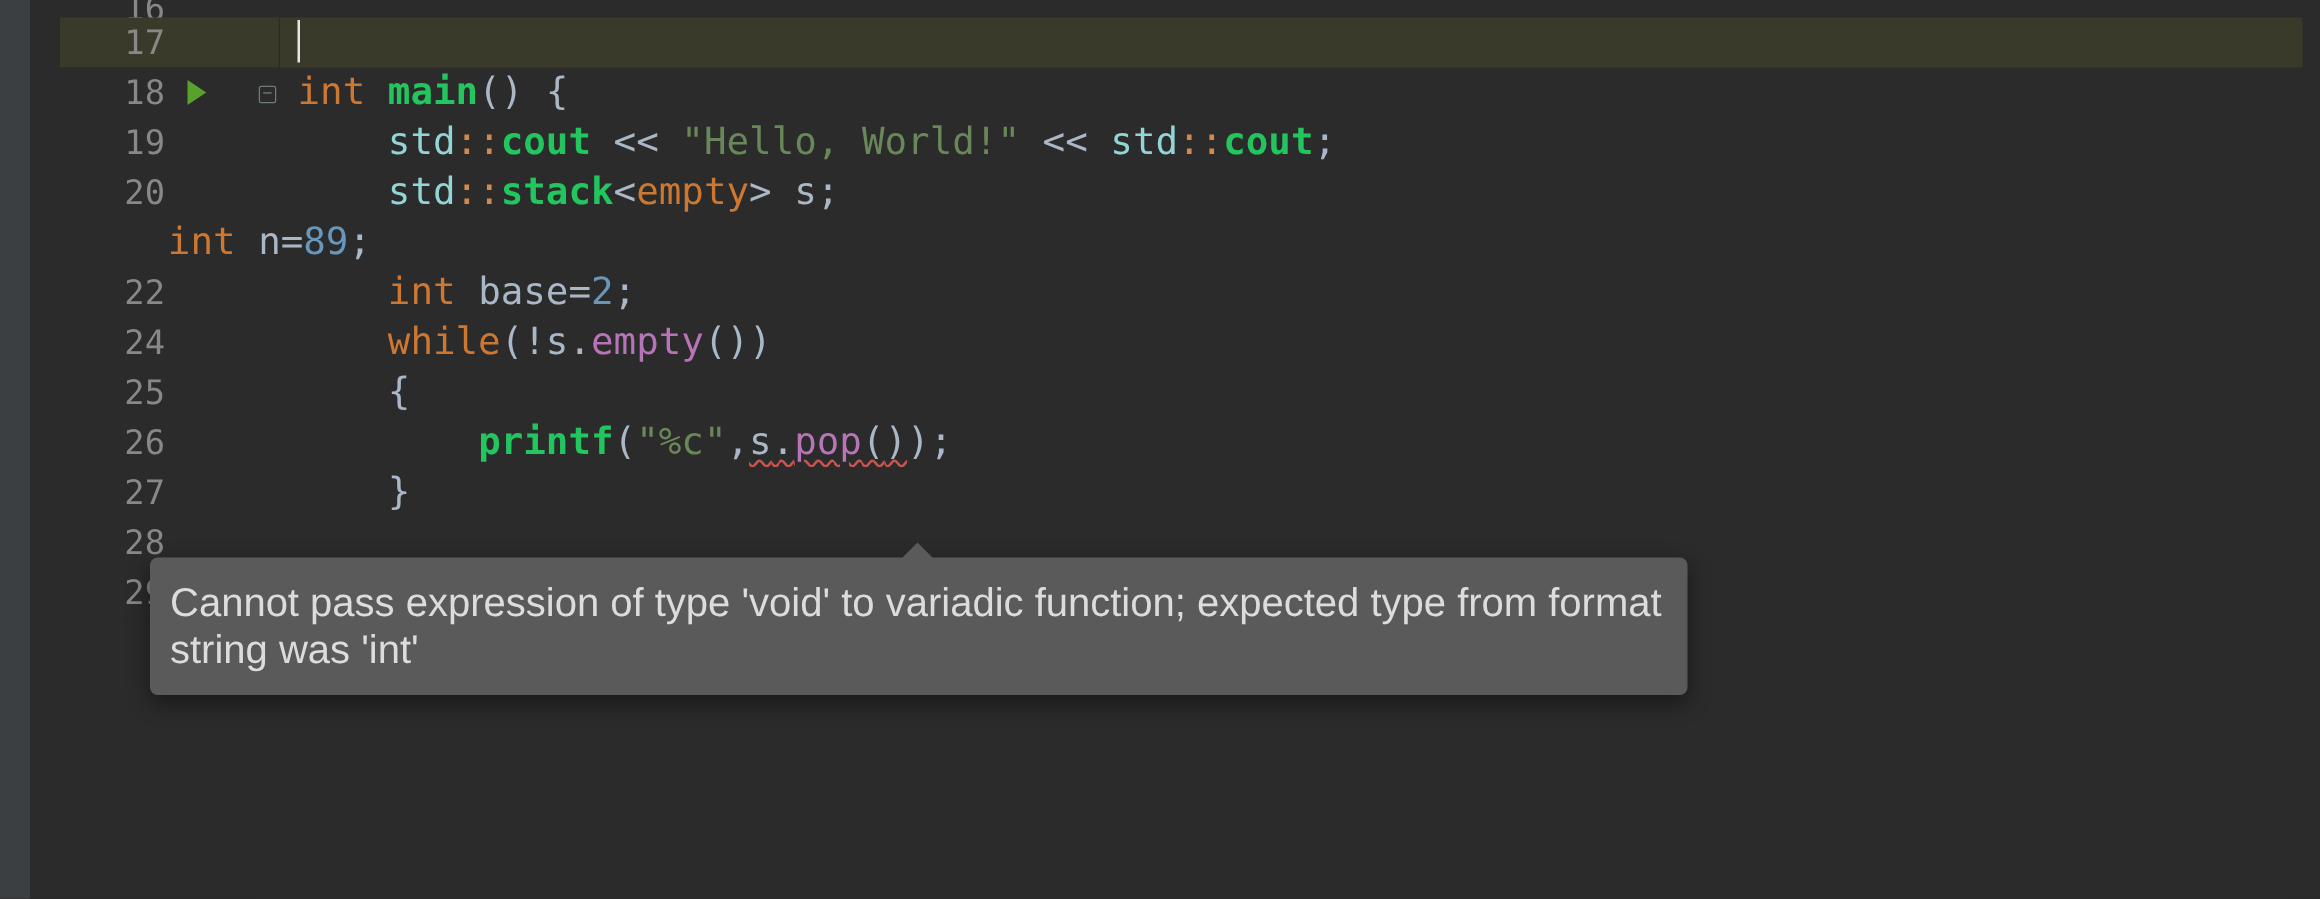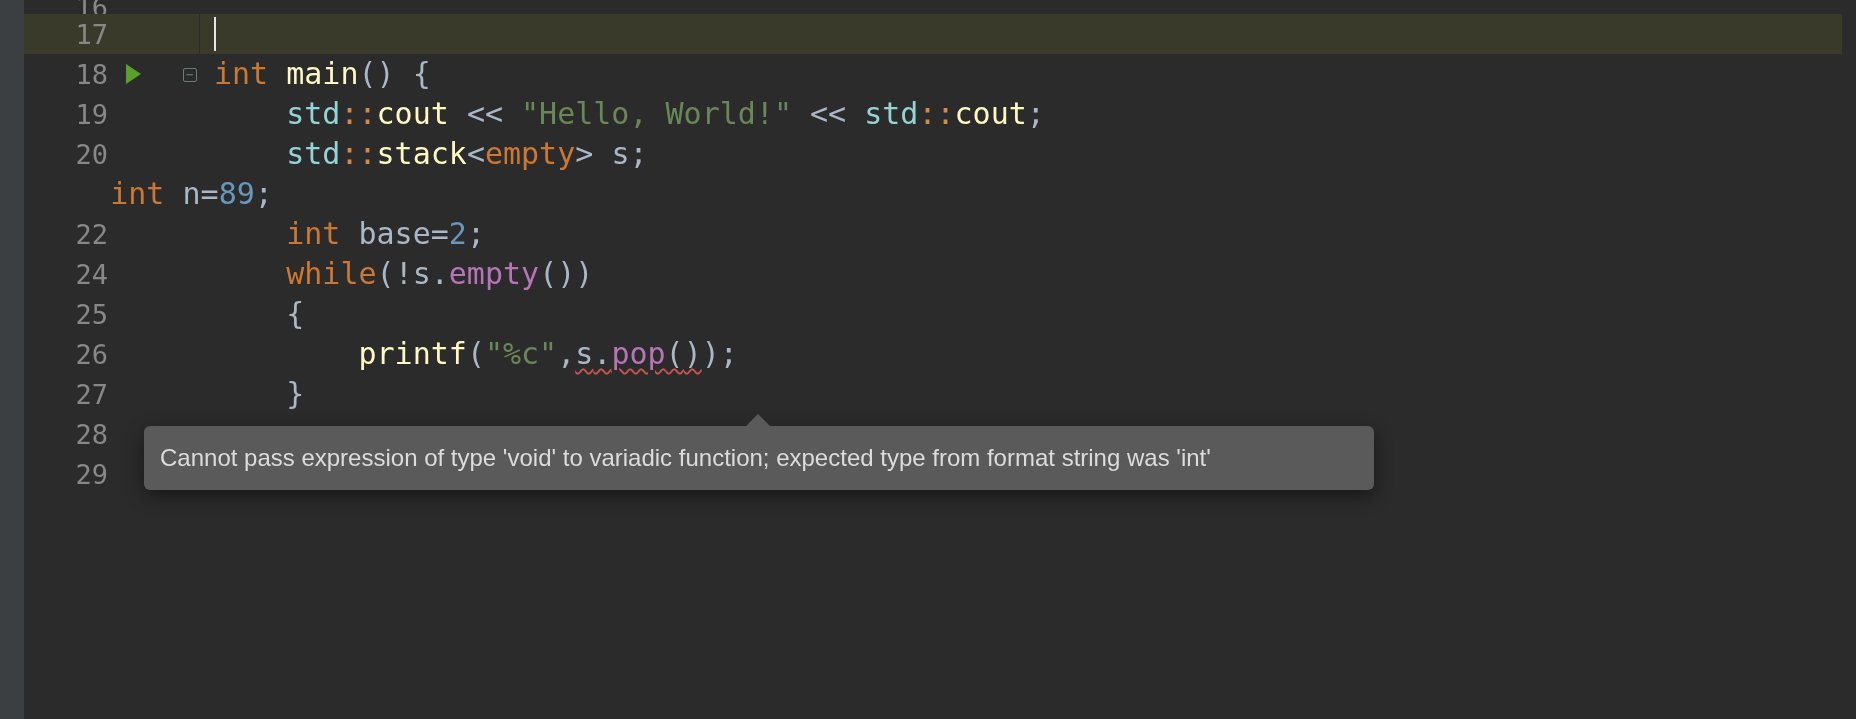--- a/index.html
+++ b/index.html
@@ -6,21 +6,21 @@
   html, body {
     width: 1856px;
     height: 719px;
     background: #2b2b2b;
     font-family: "Consolas", "Menlo", "Monaco", monospace;
     overflow: hidden;
     color: #a9b7c6;
   }
   .root { display: flex; width: 100%; height: 100%; }
   .left-gutter-bar { width: 24px; height: 100%; background: #3c3f41; flex: 0 0 24px; }
-  .editor-area { flex: 1; display: flex; flex-direction: column; position: relative; }
+  .editor-area { flex: 1; display: flex; flex-direction: column; position: relative; padding-left: 24px; }
   .line-row {
     display: flex;
     height: 40px;
     align-items: center;
     white-space: pre;
   }
   .line-row.cursor-line { background: #3a3a2b; }
   .gutter {
     flex: 0 0 176px;
     display: flex;
@@ -76,49 +76,48 @@
     width: 2px;
     height: 34px;
     background: #e6e6e6;
     vertical-align: middle;
     margin-top: -4px;
   }
   .k-keyword { color: #cc7832; }
   .k-ns      { color: #93d4d4; text-align: center; }
   .k-punct   { color: #a9b7c6; }
   .k-op      { color: #a9b7c6; }
-  .k-func    { color: #fef9c3; }
+  .k-func    { color: #22c55e; font-weight: bold; }
   .k-string  { color: #6a8759; }
   .k-number  { color: #6897bb; }
   .k-member  { color: #b774b7; }
   .k-double  { color: #d28a4a; } 
   .k-angle   { color: #a9b7c6; }
   .k-callfn  { color: #93d4d4; }
   .k-var     { color: #a9b7c6; }
   .squiggle {
     text-decoration-line: underline;
     text-decoration-style: wavy;
     text-decoration-color: #c75450;
     text-decoration-thickness: 2px;
     text-underline-offset: 4px;
   }
   .tooltip {
     position: absolute;
     left: 96px;
-    top: 426px;
+    top: 446px;
     width: 1230px;
     background: #5a5a5a;
     color: #dcdcdc;
     font-family: "Segoe UI", Arial, sans-serif;
-    font-size: 24px;
+    font-size: 32px;
     padding: 18px 16px 18px 16px;
     border-radius: 6px;
     box-shadow: 0 6px 18px rgba(0,0,0,0.45);
     z-index: 10;
-    margin-left: 24px;
   }
   .tooltip::before {
     content: "";
     position: absolute;
     top: -12px;
     left: 600px;
     width: 0; height: 0;
     border-left: 14px solid transparent;
     border-right: 14px solid transparent;
     border-bottom: 14px solid #5a5a5a;

